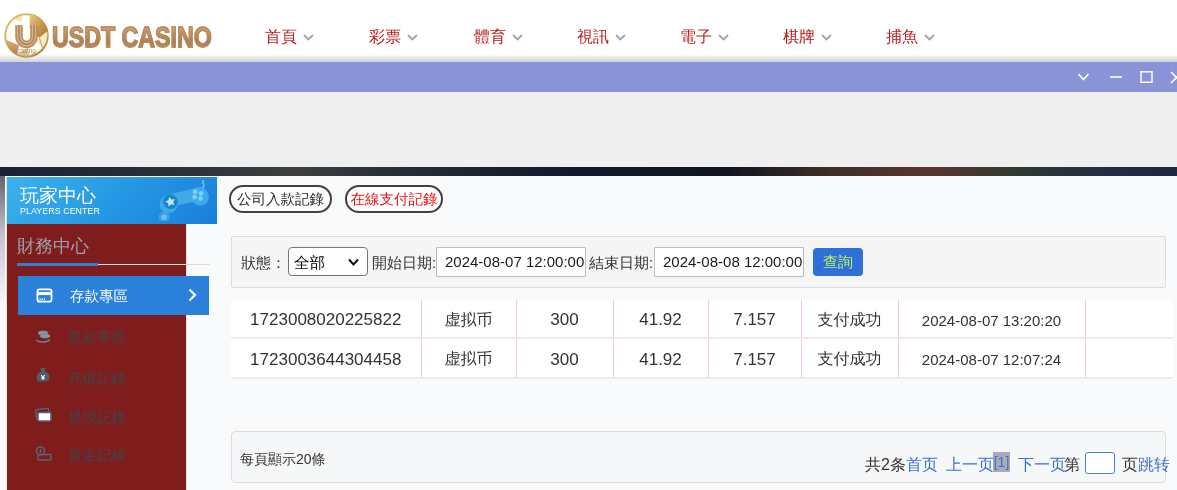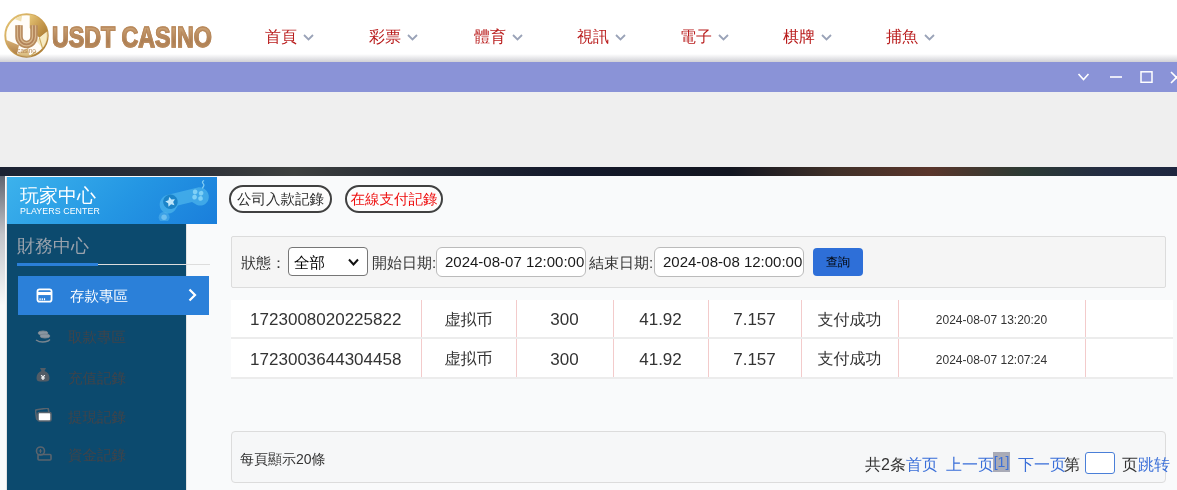--- a/index.html
+++ b/index.html
@@ -29,21 +29,21 @@
 
 
 #band { left:0; top:167px; width:1177px; height:9px;
  background:linear-gradient(90deg,#1b2233 0%,#2e3138 16%,#3d403f 25%,#262b35 35%,#14192b 48%,#121520 62%,#403028 71%,#5a352b 79%,#2c3a33 87%,#232c42 94%,#1e2740 100%); }
 
 
 #zone { left:0; top:176px; width:1177px; height:314px; background:#f9fafb; }
 #lfade { left:0; top:176px; width:5px; height:130px; background:linear-gradient(180deg,rgba(30,36,52,.7) 0%,rgba(30,36,52,.25) 45%,rgba(30,36,52,0) 100%); }
 
 
-#side { left:6px; top:177px; width:181px; height:313px; background:#0c4a6e;
+#side { left:6px; top:177px; width:181px; height:313px; background:#7f1d1d;
   border-left:1px solid #e3e3e3; border-right:1px solid #e3e3e3; }
 #sidehead { left:0; top:0; width:210px; height:47px;
   background:linear-gradient(135deg,#3cb2ec 0%,#2496e3 55%,#1a7edb 100%); overflow:hidden; }
 #sidehead .t1 { position:absolute; left:13px; top:6px; color:#fff; font-size:19px; }
 #sidehead .t2 { position:absolute; left:13px; top:29px; color:#fff; font-size:8.8px; letter-spacing:0.1px; }
 #cwzh { left:10px; top:57px; font-size:18px; color:#9aa2ac; }
 #uline1 { left:10px; top:86px; width:81px; height:3px; background:#2a7fd8; }
 #uline2 { left:91px; top:87px; width:112px; height:1px; background:#ddd; }
 .mact { left:11px; top:99px; width:191px; height:39px; background:#2b80d9; color:#fff; }
 .mact .txt { position:absolute; left:52px; top:11px; font-size:14.5px; }
@@ -54,34 +54,34 @@
 .pill { top:185px; height:28px; border:2px solid #414141; border-radius:15px;
   font-size:14.5px; line-height:24px; text-align:center; background:#fdfdfd; }
 #pill1 { left:229px; width:103px; color:#2b2b2b; }
 #pill2 { left:345px; width:98px; color:#ee1111; }
 
 
 #fbar { left:231px; top:236px; width:935px; height:52px; background:#f5f5f5; border:1px solid #dcdcdc; border-radius:2px; }
 .flabel { top:254px; font-size:15px; color:#333; }
 #fsel { left:288px; top:247px; width:80px; height:29px; border:1px solid #767676; border-radius:4px; background:#fff; font-size:15px; color:#000; }
 #fsel .st { position:absolute; left:5px; top:5px; font-size:15.5px; }
-.finput { top:247px; width:150px; height:30px; border:1px solid #bbb; border-radius:6px; background:#fff;
+.finput { top:247px; width:150px; height:30px; border:1px solid #bbb; border-radius:1px; background:#fff;
   font-size:15px; color:#1a1a1a; line-height:28px; padding-left:8px; }
 #fbtn { left:813px; top:248px; width:50px; height:28px; background:#2e6fd8; border-radius:4px;
-  color:#000000; font-size:12px; text-align:center; line-height:28px; }
+  color:#bef264; font-size:15px; text-align:center; line-height:28px; }
 
 
 #tbl { left:231px; top:300px; width:942px; border-collapse:collapse; font-family:"Liberation Sans", sans-serif; }
 #tbl th { padding-top:2px; background:#f1f2f5; border-top:1px solid #ccc; border-bottom:2px solid #888;
   font-size:15px; color:#333; font-weight:bold; height:40px; }
 #tbl tr:last-child td { height:40px; }
 #tbl td { padding-top:3px; background:#fff; height:38px; text-align:center; font-size:17px; color:#333; border-bottom:2px solid #ececec; }
 #tbl th + th, #tbl td + td { border-left:1px solid #f3cbcb; }
 #tbl td.cjk { font-size:16px; }
-#tbl td.tm { font-size:12px; }
+#tbl td.tm { font-size:15px; }
 
 
 #pgbar { left:231px; top:431px; width:935px; height:52px; background:#f6f7f8; border:1px solid #dcdcdc; border-radius:4px; }
 #pgl { left:240px; top:451px; font-size:14px; color:#333; }
 .pgt { top:455px; font-size:16px;text-align:center; }
 .blue { color:#3a6fd8; }
 .dark { color:#333; }
 #pgbox { left:993px; top:452px; width:17px; height:20px; background:#a9abb7; color:#3a6fd8; font-size:14px; text-align:center; line-height:20px; }
 #pginp { left:1085px; top:452px; width:30px; height:22px; border:1px solid #4a7fd8; background:#fff; border-radius:3px; }
 </style>

